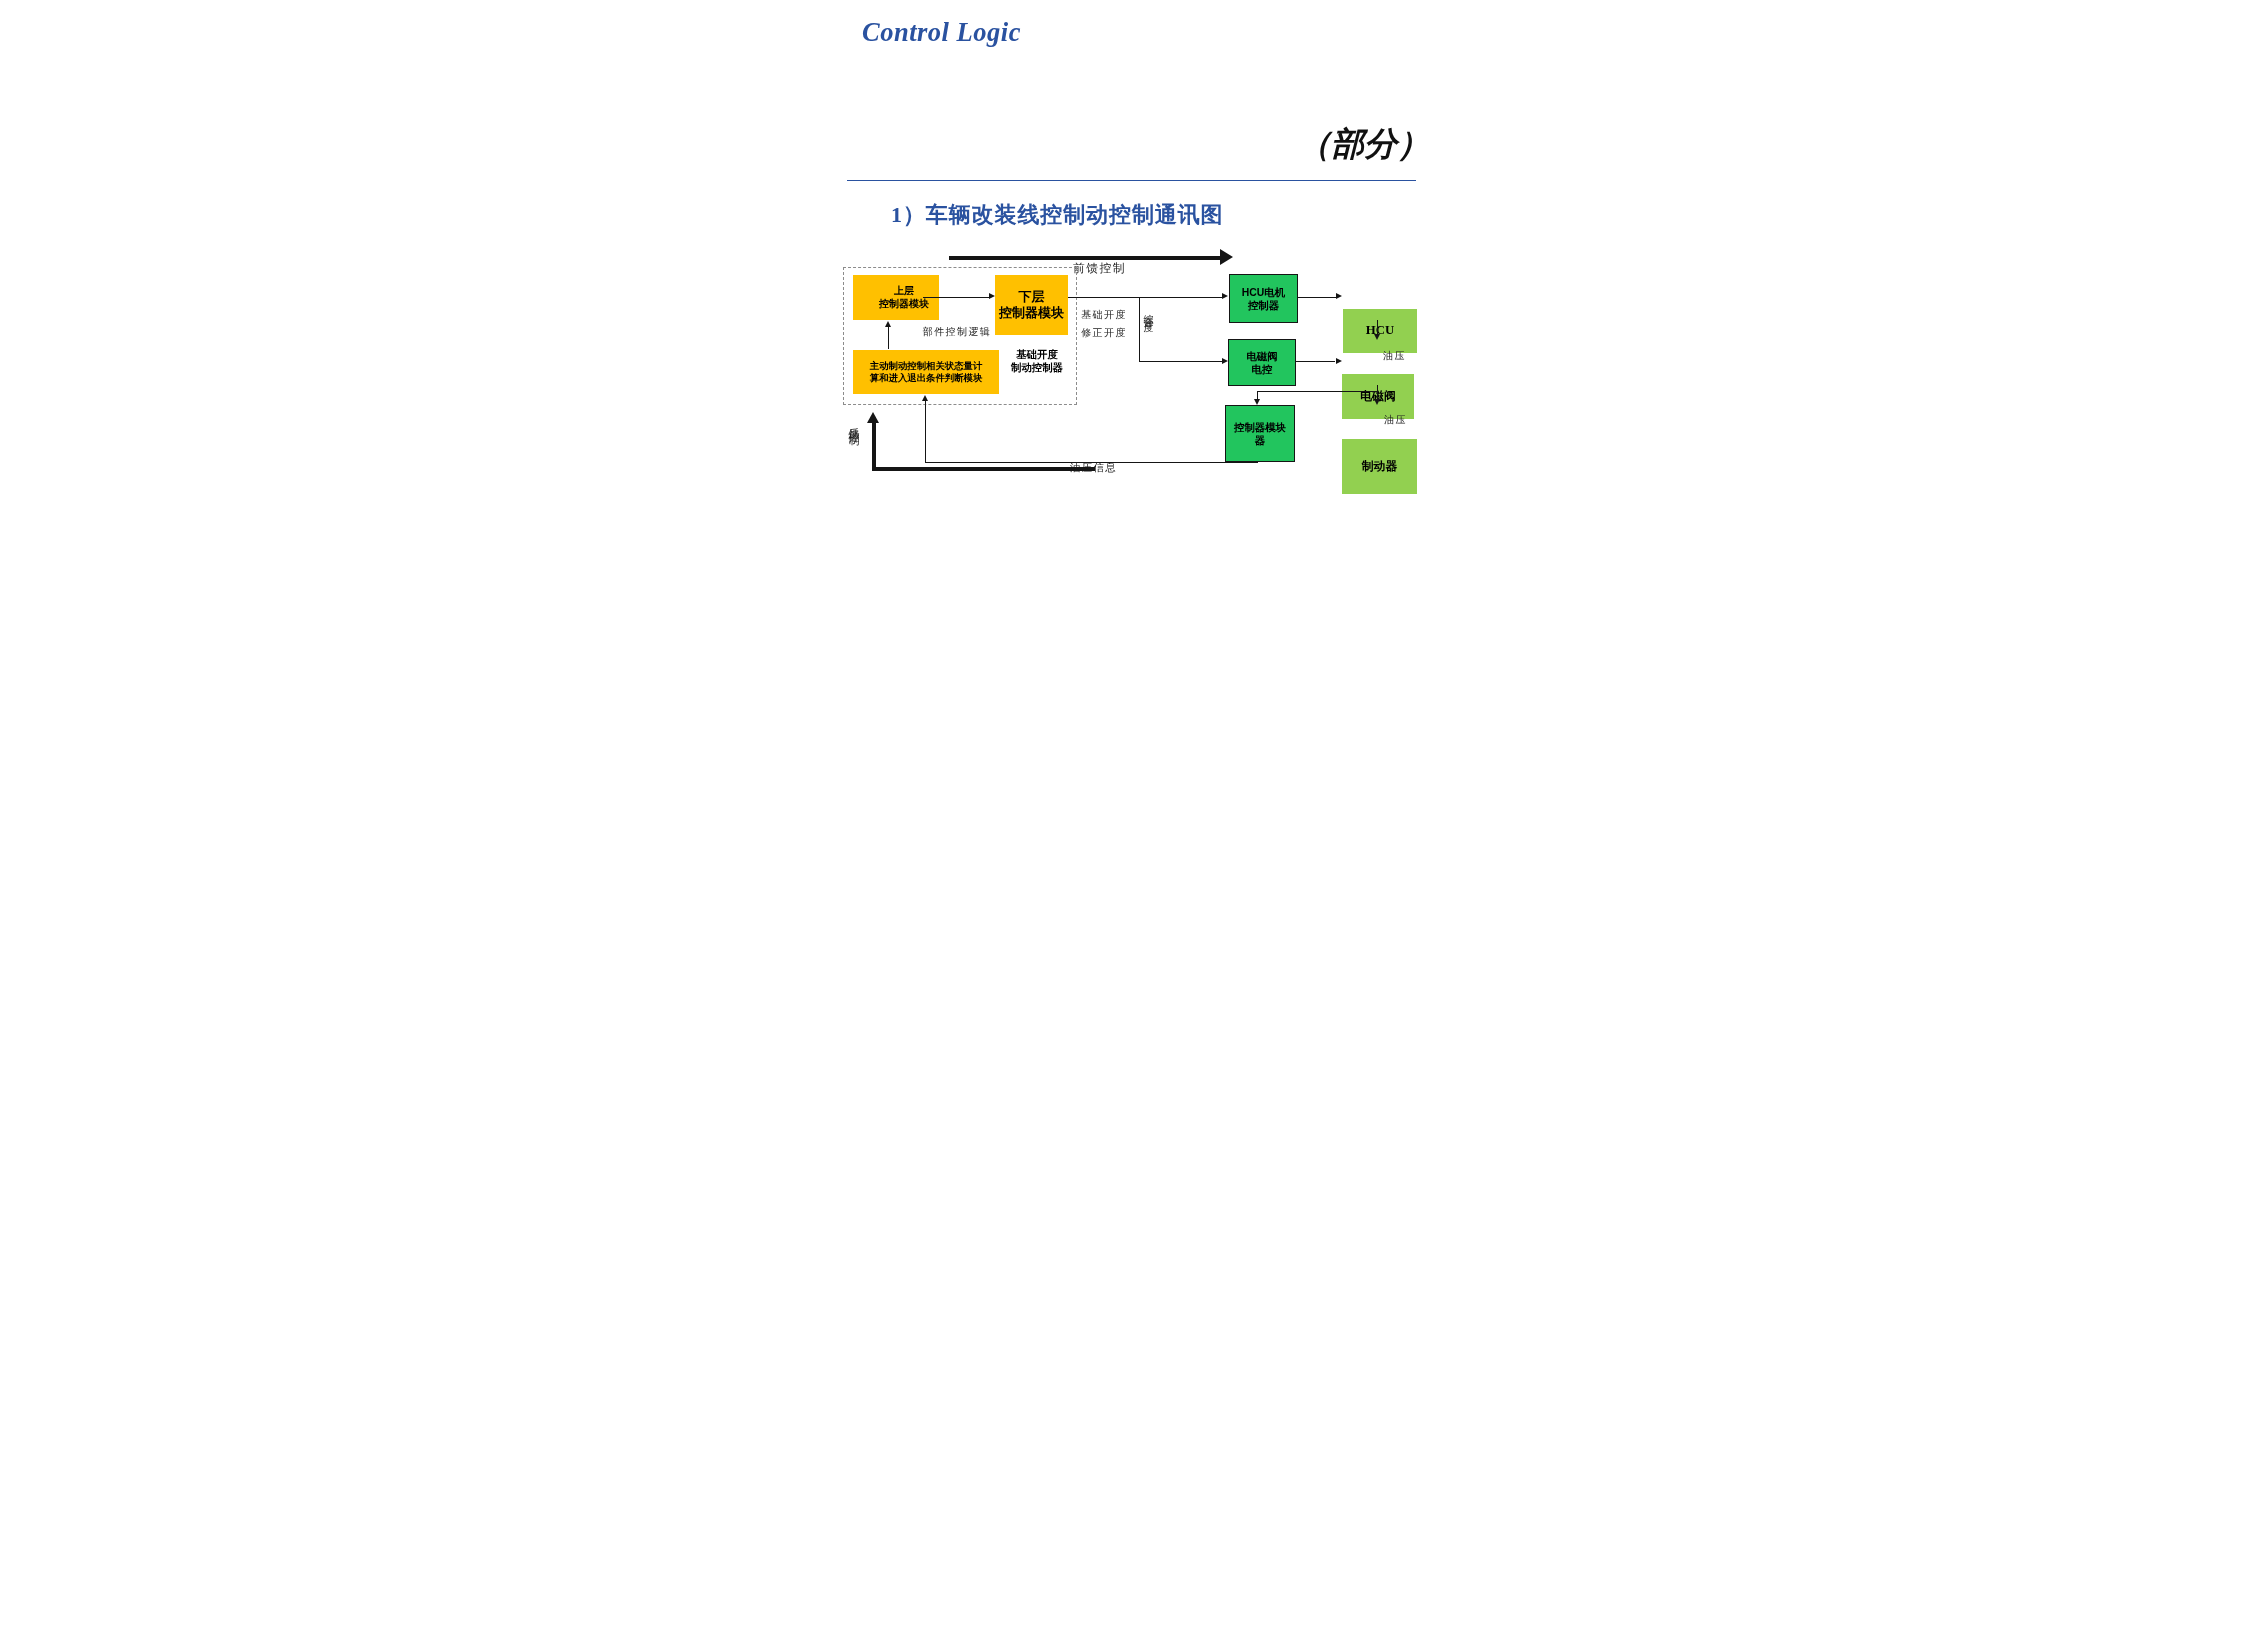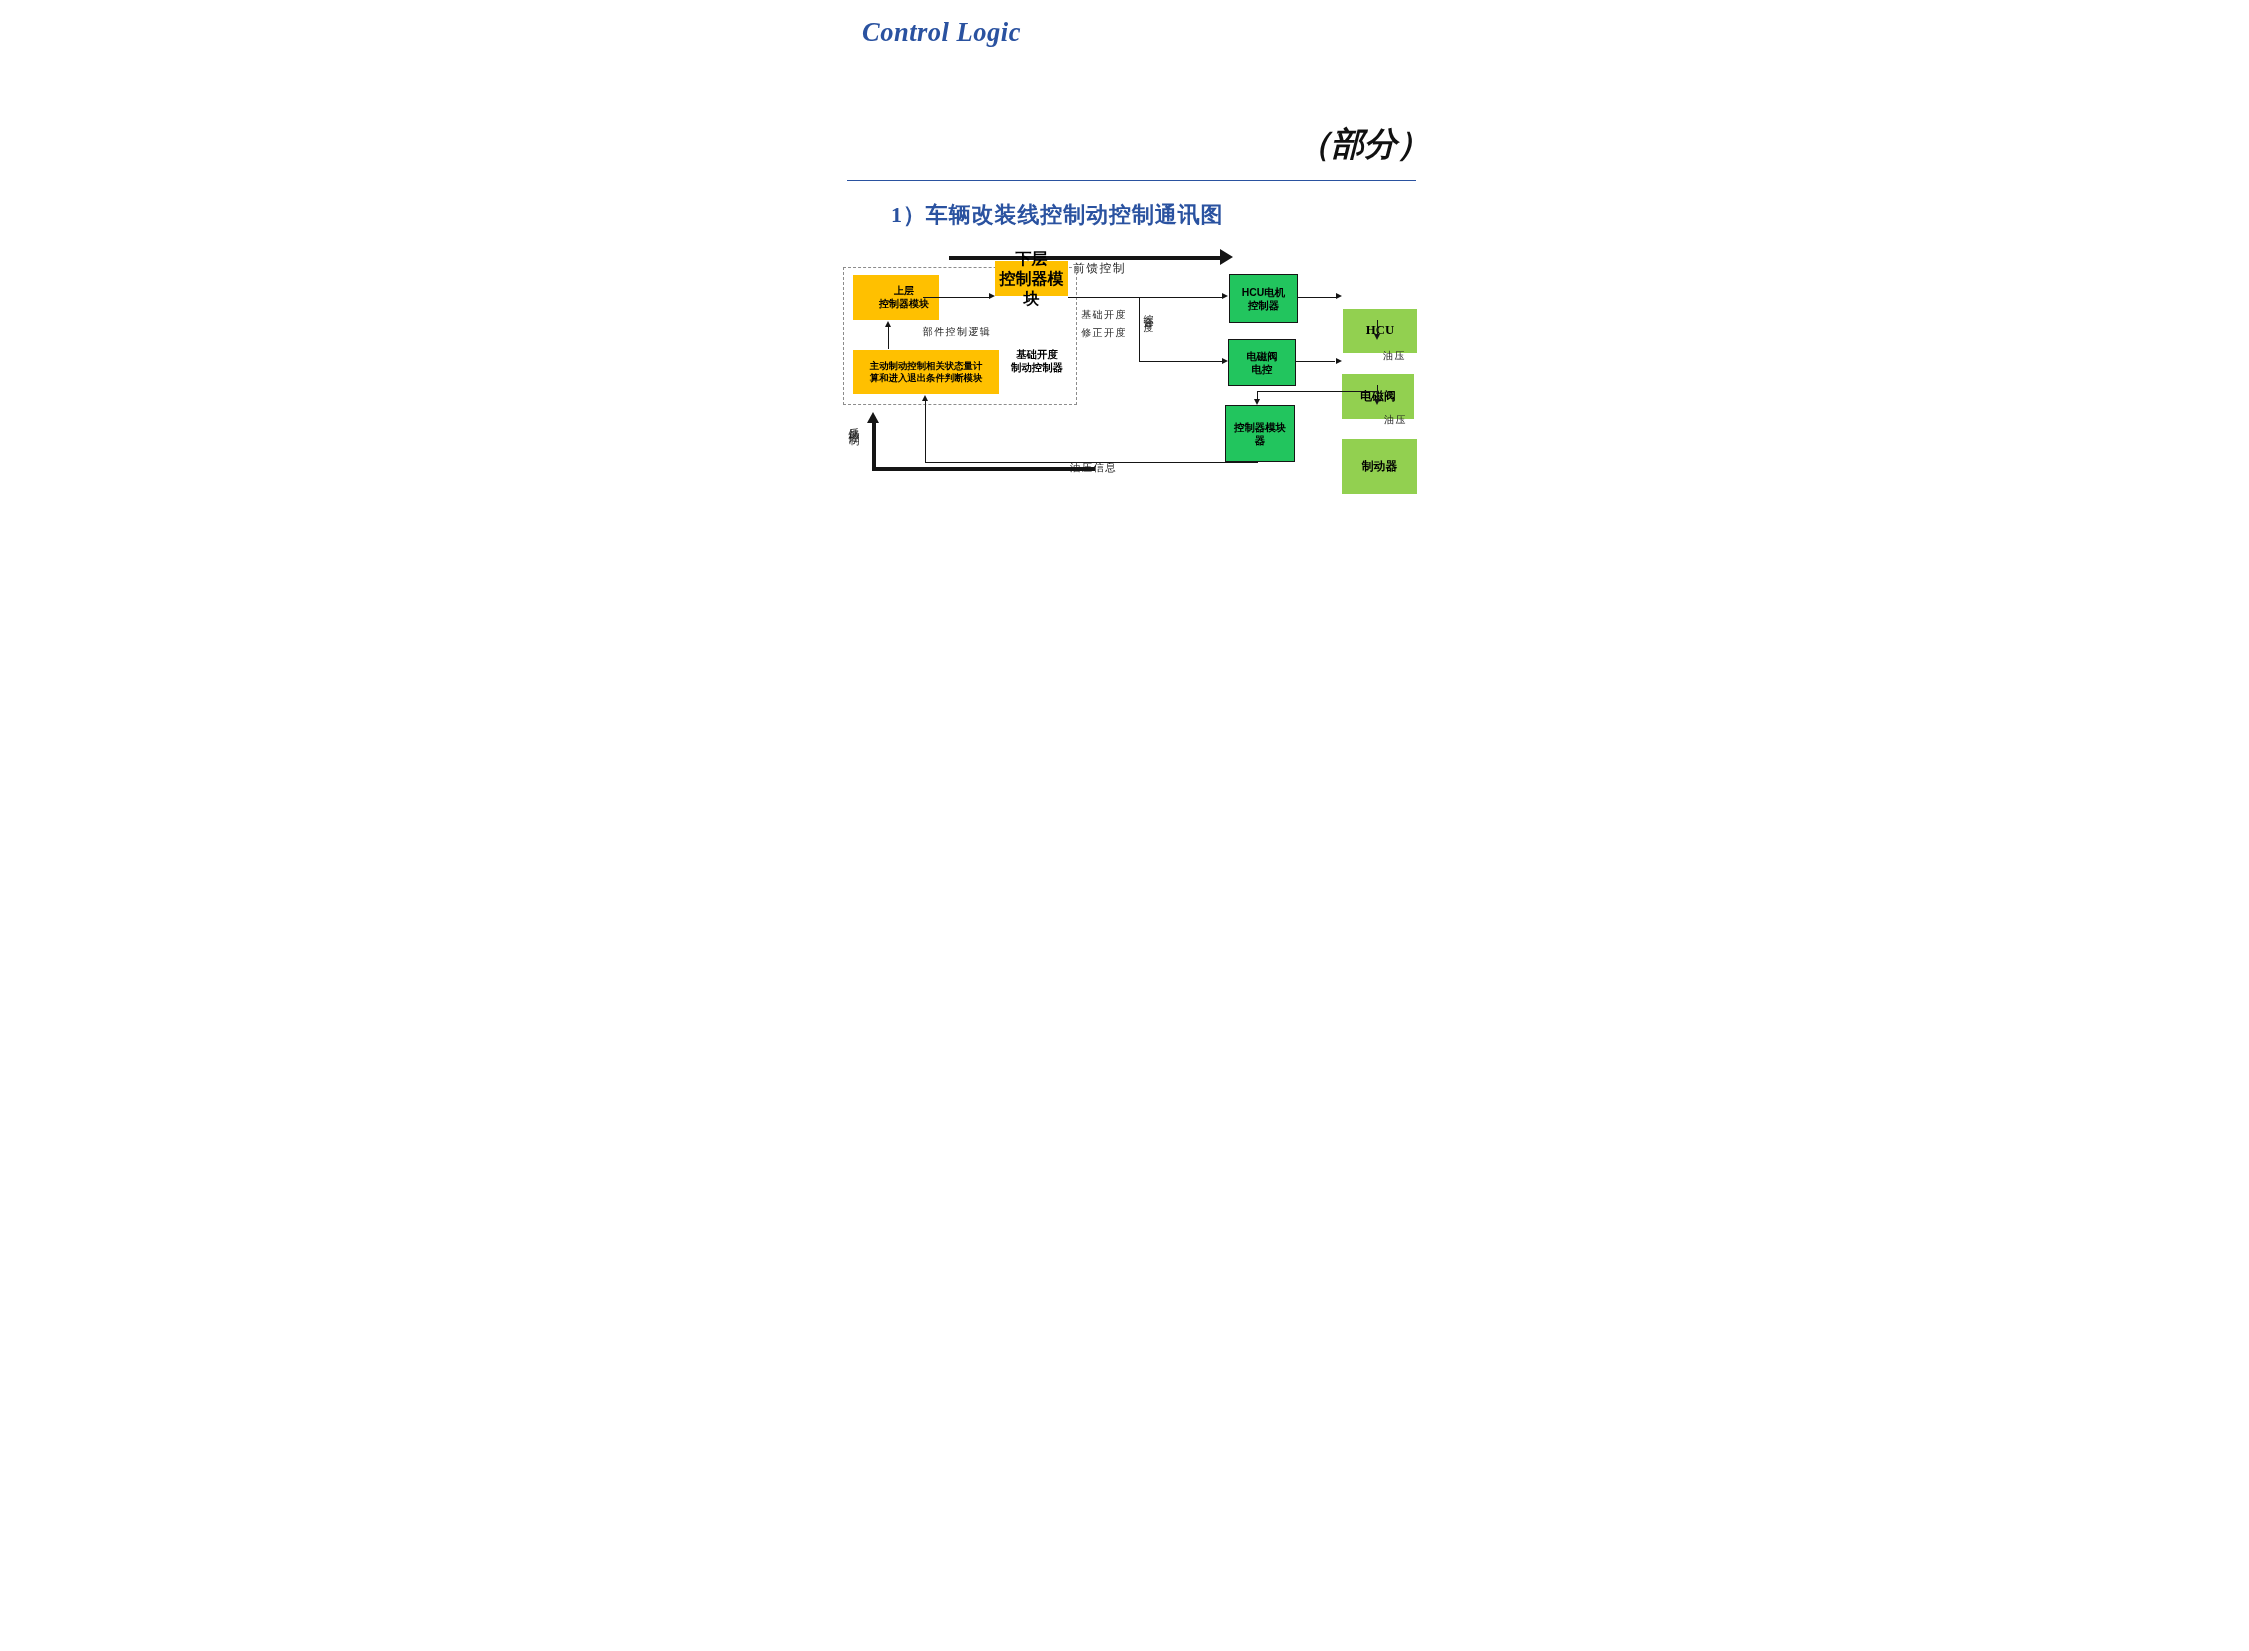--- a/index.html
+++ b/index.html
@@ -80,21 +80,21 @@
   <div class="abs hline" style="left:162px;top:256px;width:271px;height:4.3px;"></div>
   <div class="abs ah ah-big-r" style="left:433px;top:249px;"></div>
 
   <div class="abs dashed-frame" style="left:56px;top:267px;width:232px;height:136px;"></div>
 
   <div class="abs node orange" style="left:66px;top:275px;width:70px;height:45px;font-size:10px;padding-left:16px;">
     <span>上层</span>
     <span>控制器模块</span>
   </div>
 
-  <div class="abs node orange" style="left:208px;top:261px;width:73px;height:35px;font-size:16px;">
+  <div class="abs node orange" style="left:208px;top:275px;width:73px;height:60px;font-size:13px;">
     <span>下层</span>
     <span>控制器模块</span>
   </div>
 
   <div class="abs hline" style="left:136px;top:297px;width:66px;height:0.9px;"></div>
   <div class="abs ah ah-r" style="left:202px;top:293px;"></div>
   <div class="abs kai" style="left:134px;top:302px;width:72px;font-size:10px;">部件控制逻辑</div>
 
   <div class="abs node orange" style="left:66px;top:350px;width:146px;height:44px;font-size:9.4px;">
     <span>主动制动控制相关状态量计</span>

